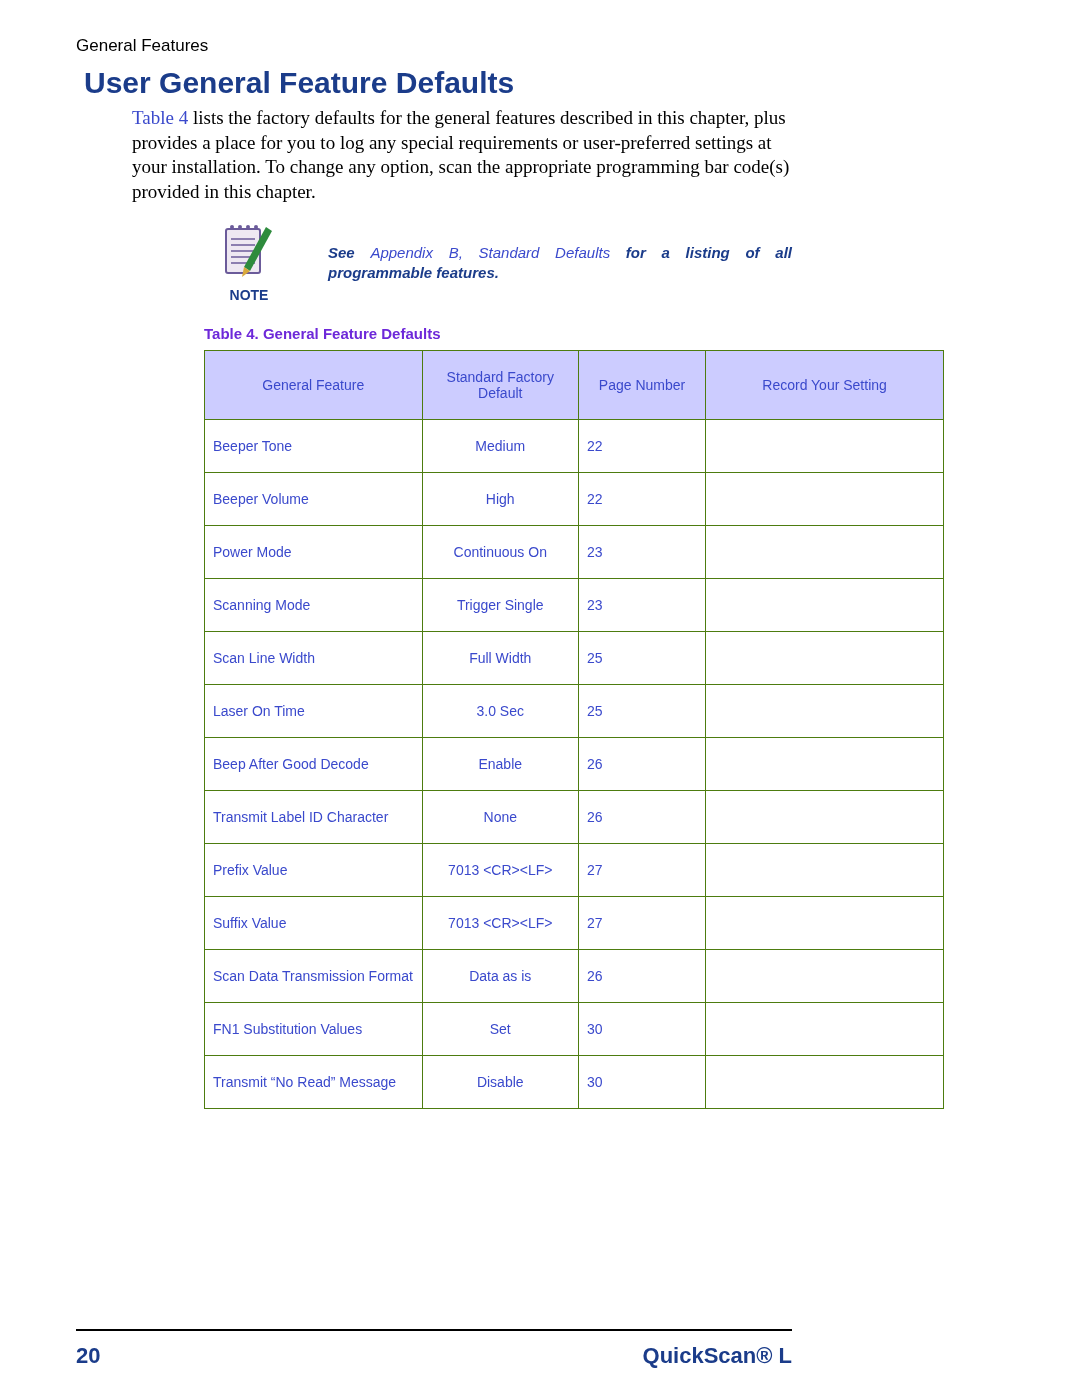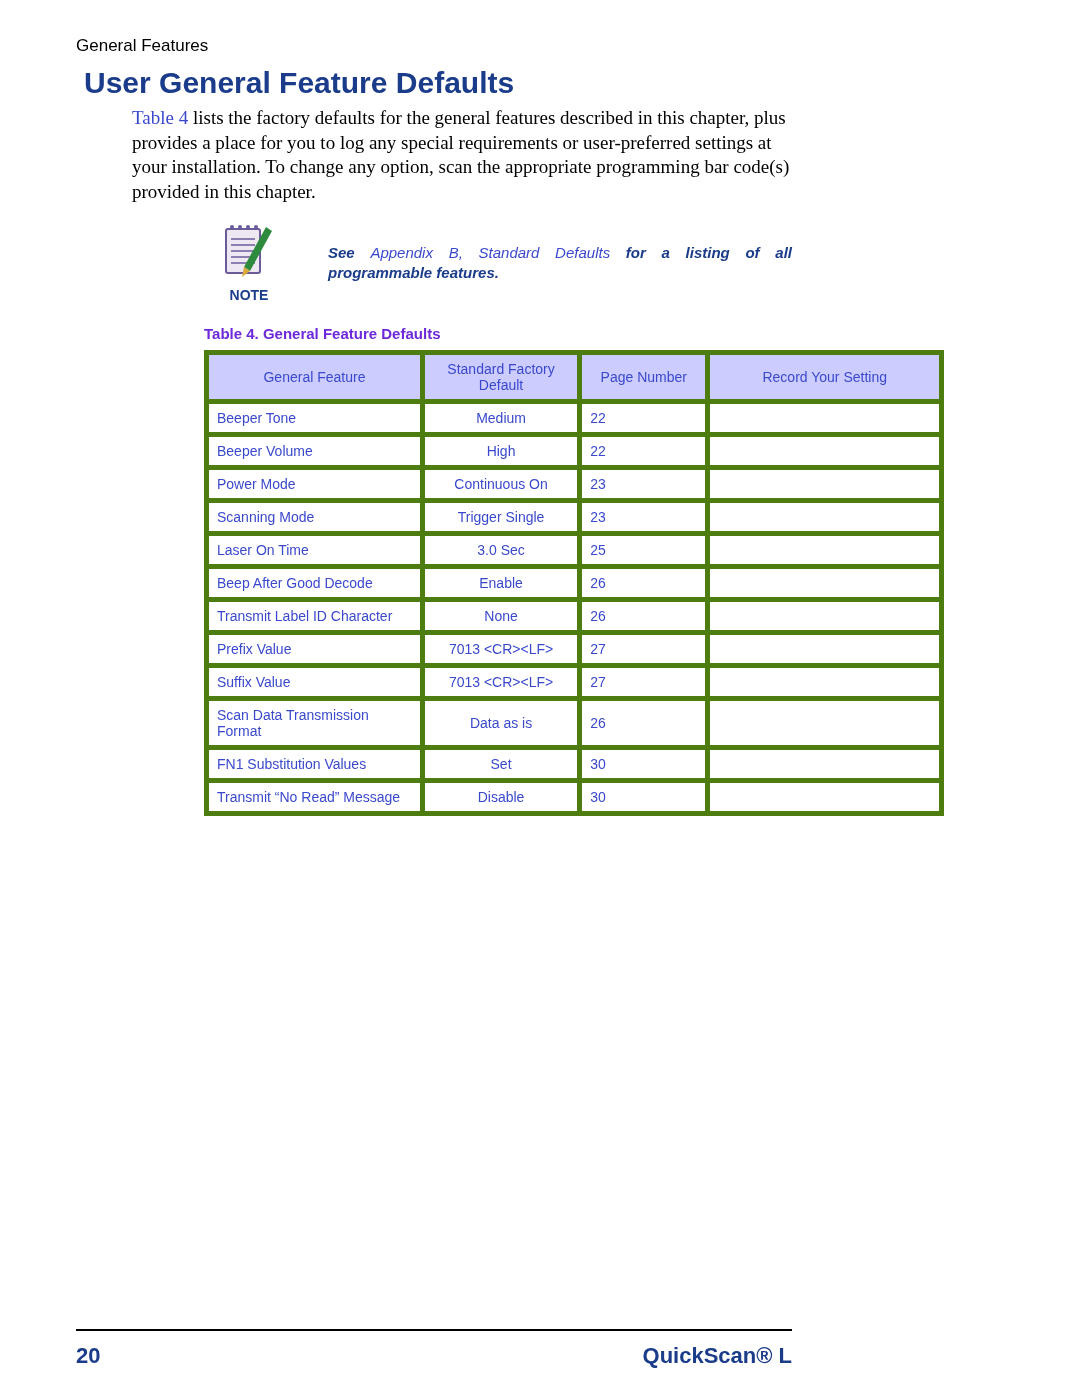--- a/index.html
+++ b/index.html
@@ -76,22 +76,22 @@
     color: #6d28d9;
     margin: 22px 0 8px 128px;
   }
   table.defaults {
     border-collapse: collapse;
     margin-left: 128px;
     width: 740px;
     font-size: 14px;
   }
   table.defaults th, table.defaults td {
-    border: 5px solid #4d7c0f;
-    padding: 6px 8px;
+    border: 1px solid #4d7c0f;
+    padding: 18px 8px;
     text-align: left;
     vertical-align: middle;
     font-weight: normal;
   }
   table.defaults th {
     background: #ccccff;
     color: #3a49cc;
     text-align: center;
     font-weight: normal;
   }
@@ -190,20 +190,26 @@
           <td class="pg">23</td>
           <td class="rec"></td>
         </tr>
         <tr>
           <td class="feat">Scanning Mode</td>
           <td class="def">Trigger Single</td>
           <td class="pg">23</td>
           <td class="rec"></td>
         </tr>
         <tr>
+          <td class="feat">Scan Line Width</td>
+          <td class="def">Full Width</td>
+          <td class="pg">25</td>
+          <td class="rec"></td>
+        </tr>
+        <tr>
           <td class="feat">Laser On Time</td>
           <td class="def">3.0 Sec</td>
           <td class="pg">25</td>
           <td class="rec"></td>
         </tr>
         <tr>
           <td class="feat">Beep After Good Decode</td>
           <td class="def">Enable</td>
           <td class="pg">26</td>
           <td class="rec"></td>

